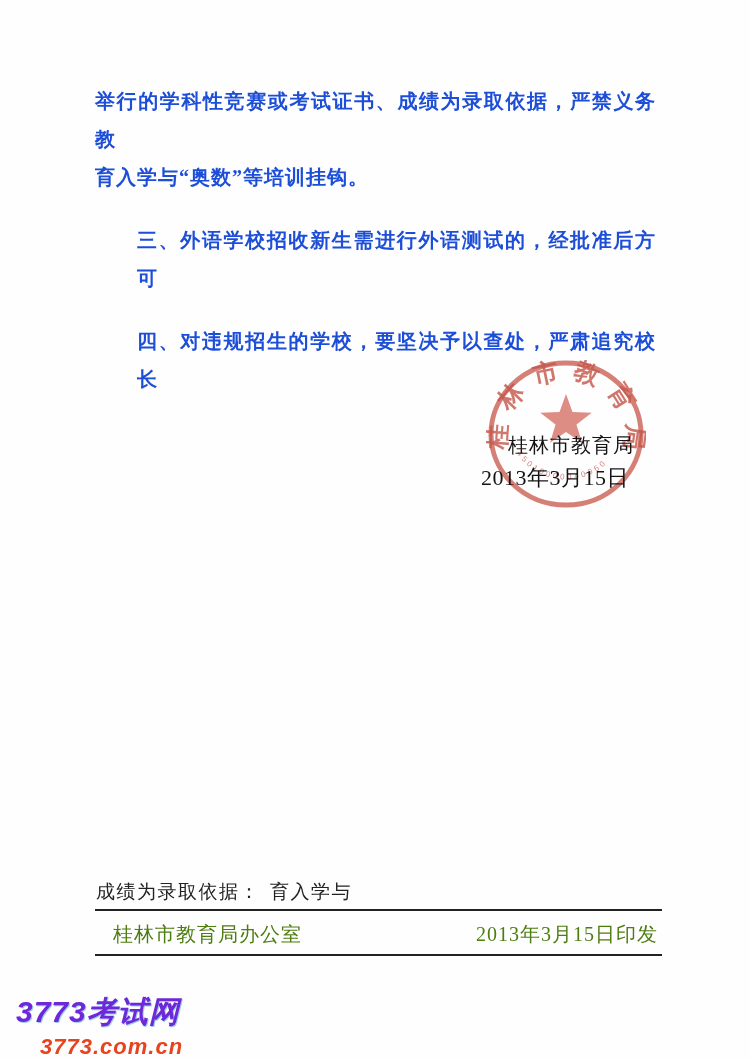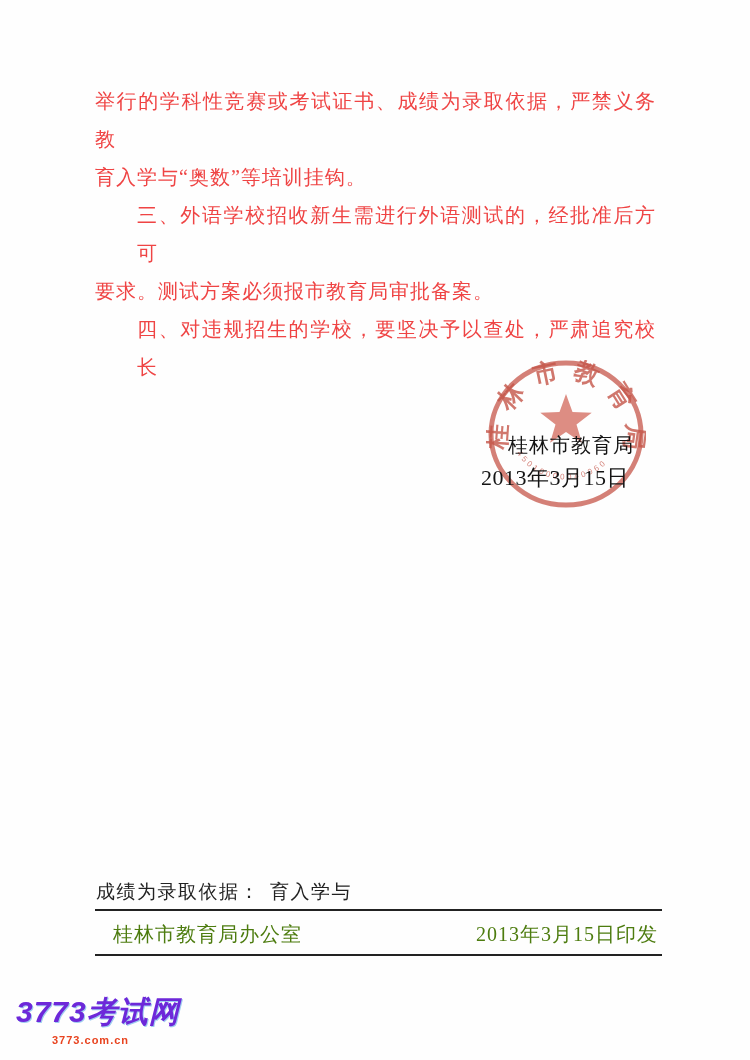--- a/index.html
+++ b/index.html
@@ -13,31 +13,32 @@
   .page {
     position: absolute; inset: 0;
     background: #fefefe;
   }
 
   
   .body-text {
     position: absolute;
     left: 95px; top: 82px; width: 561px;
     font-size: 20px; line-height: 38px;
-    color: #ef4444;
+    color: #1d4ed8;
     letter-spacing: 1px;
+    font-weight: bold;
   }
   .line { white-space: nowrap; }
   .line.full {
     white-space: normal;
     text-align: justify;
     text-align-last: justify;
     text-justify: inter-character;
   }
-  .line.indent { padding-left: 42px; }
+  .line.indent { padding-left: 42px; margin-top: 25px; }
 
   
   .seal { position: absolute; left: 486px; top: 360px; width: 160px; height: 152px; }
   .seal svg { display: block; }
   .seal-arc-text {
     font-family: "Liberation Serif", serif;
     font-size: 25px; letter-spacing: 12px; font-weight: bold;
     opacity: 0.8;
   }
   .seal-code-text {
@@ -79,35 +80,34 @@
   
   .watermark { position: absolute; left: 16px; top: 992px; }
   .wm-name {
     font-family: "Liberation Sans", sans-serif;
     font-size: 30px; font-weight: bold; font-style: italic;
     color: #6d28d9; letter-spacing: 1px;
     text-shadow: 1px 1px 0 #9fcdf0;
   }
   .wm-url {
     font-family: "Liberation Sans", sans-serif;
-    font-size: 11px; font-weight: bold;
+    font-size: 22px; font-weight: bold;
     color: #e8431f; letter-spacing: 1px;
-    margin-left: 36px; margin-top: 1px;
+    margin-left: 24px; margin-top: 1px; font-style: italic;
   }
 </style>
 </head>
 <body>
 
 <div class="page">
 
   <div class="body-text">
     <div class="line full">举行的学科性竞赛或考试证书、成绩为录取依据，严禁义务教</div>
     <div class="line">育入学与“奥数”等培训挂钩。</div>
     <div class="line full indent">三、外语学校招收新生需进行外语测试的，经批准后方可</div>
-    <div class="line">要求。测试方案必须报市教育局审批备案。</div>
     <div class="line full indent">四、对违规招生的学校，要坚决予以查处，严肃追究校长</div>
   </div>
 
   <div class="seal">
     <svg width="160" height="152" viewBox="0 0 160 152">
       <ellipse cx="80" cy="74" rx="75" ry="71" fill="none" stroke-width="5" opacity="0.75" stroke="#c5564a"></ellipse>
       <polygon points="80,34 86.5,52.1 105.7,52.7 90.5,64.4 95.9,82.8 80,72 64.1,82.8 69.5,64.4 54.3,52.7 73.5,52.1" opacity="0.9" fill="#d98175"></polygon>
       <path id="seal-arc-top" d="M 24,95 A 60,56 0 1 1 136,95" fill="none"></path>
       <text class="seal-arc-text" fill="#c5564a">
         <textPath href="#seal-arc-top" startOffset="6">桂林市教育局</textPath>

